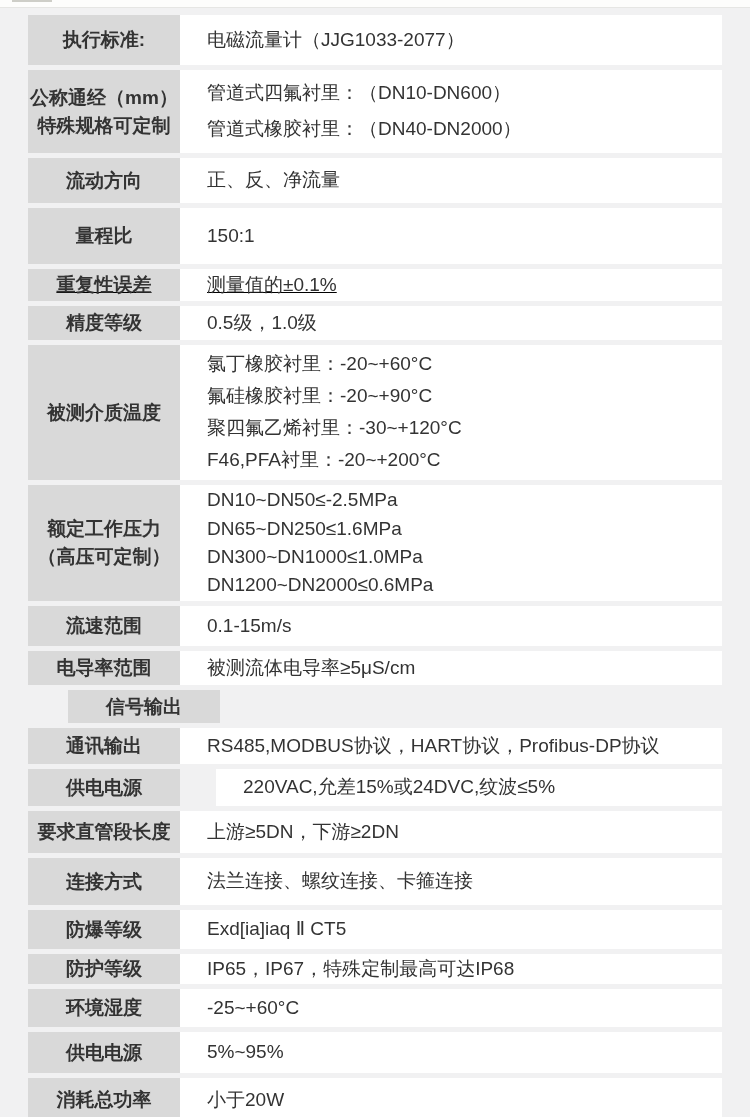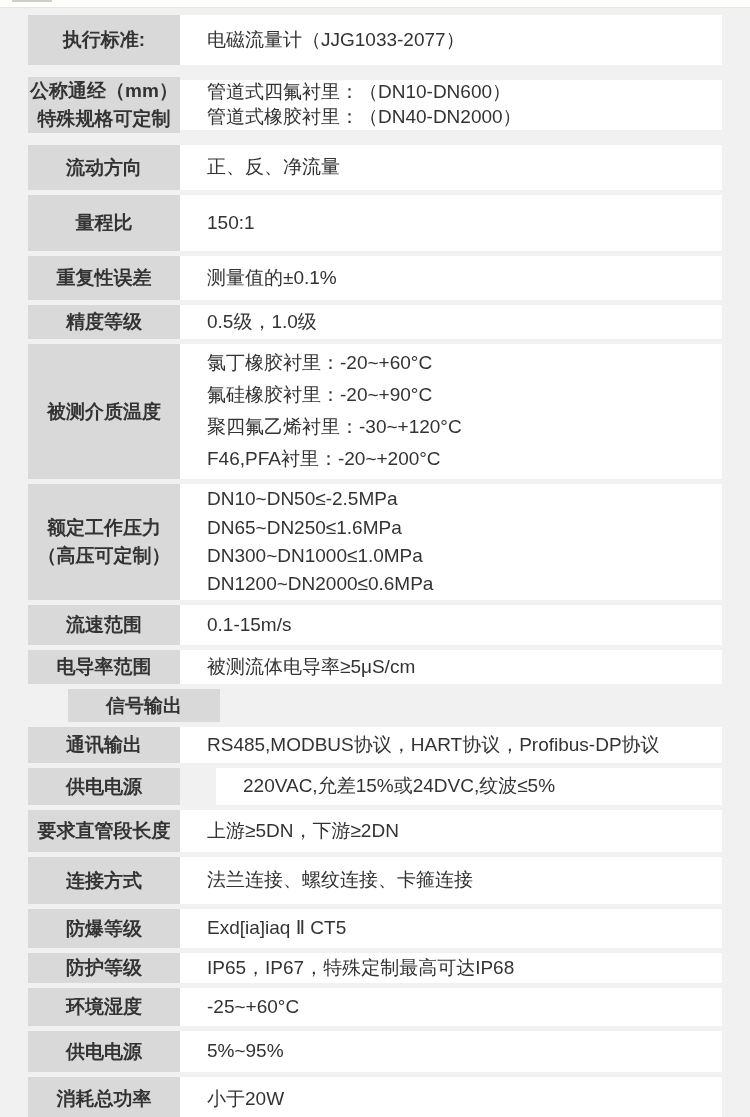--- a/index.html
+++ b/index.html
@@ -60,24 +60,24 @@
     font-weight: 500;
     display: flex;
     flex-direction: column;
     justify-content: space-evenly;
     box-sizing: border-box;
     padding-left: 27px;
   }
   .vline { line-height: 1.3; white-space: nowrap; }
   
   .row:nth-child(1)  { height: 50px; }
-  .row:nth-child(2)  { height: 70px; align-items: center; }
+  .row:nth-child(2)  { height: 83px; }
   .row:nth-child(3)  { height: 45px; }
   .row:nth-child(4)  { height: 56px; }
-  .row:nth-child(5)  { height: 44px; }
+  .row:nth-child(5)  { height: 32px; text-decoration: underline; }
   .row:nth-child(6)  { height: 34px; }
   .row:nth-child(7)  { height: 135px; }
   .row:nth-child(8)  { height: 116px; }
   .row:nth-child(9)  { height: 40px; }
   .row:nth-child(10) { height: 34px; }
   .row:nth-child(11) { height: 33px; margin-left: 40px; }
   .row:nth-child(12) { height: 36px; }
   .row:nth-child(13) { height: 37px; gap: 36px; }
   .row:nth-child(14) { height: 42px; }
   .row:nth-child(15) { height: 47px; }

